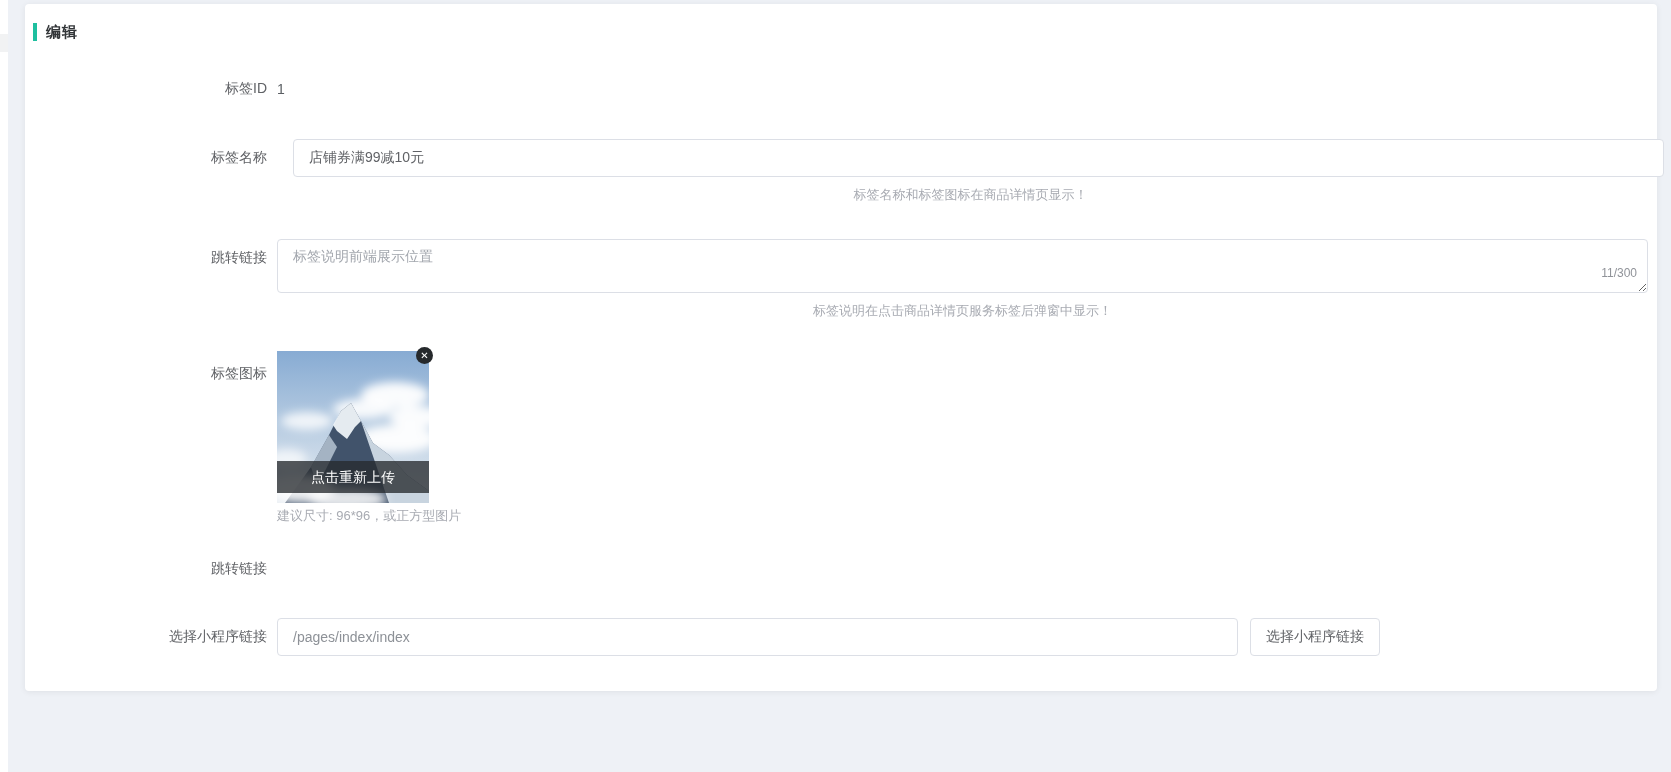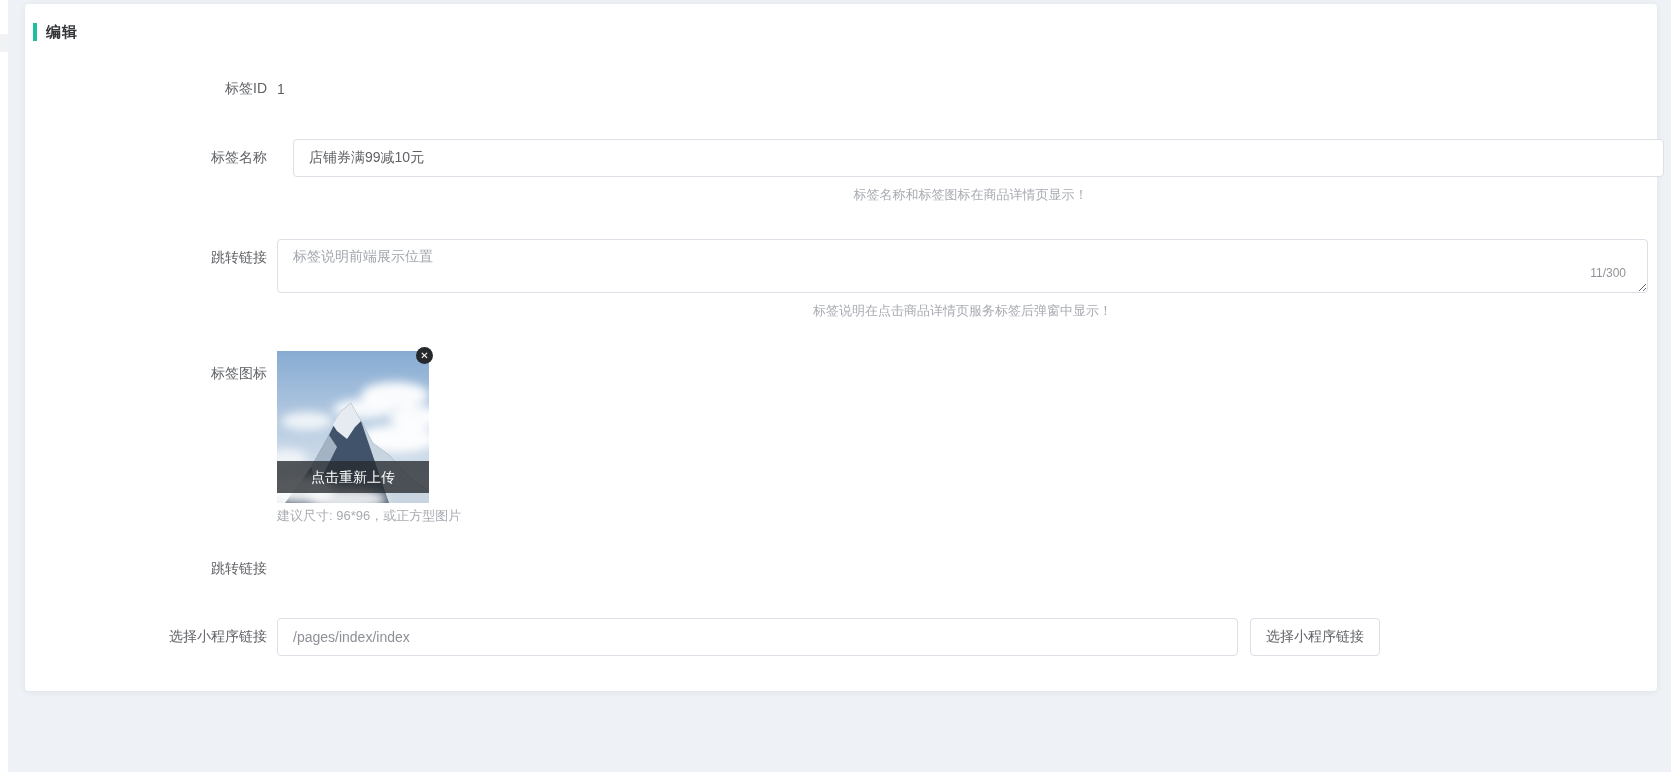--- a/index.html
+++ b/index.html
@@ -89,21 +89,21 @@
     font-size: 14px;
     font-family: Liberation Serif, serif;
     color: #a2a6ad;
     resize: vertical;
     outline: none;
     display: block;
     line-height: 18px;
   }
   .char-counter {
     position: absolute;
-    right: 22px; bottom: 13px;
+    right: 11px; bottom: 13px;
     font-size: 12px;
     color: #909399;
     background: transparent;
     pointer-events: none;
   }
 
   .row-icon { margin-bottom: 25px; }
   .row-icon .form-label { padding-top: 14px; }
   .upload-box {
     position: relative;

